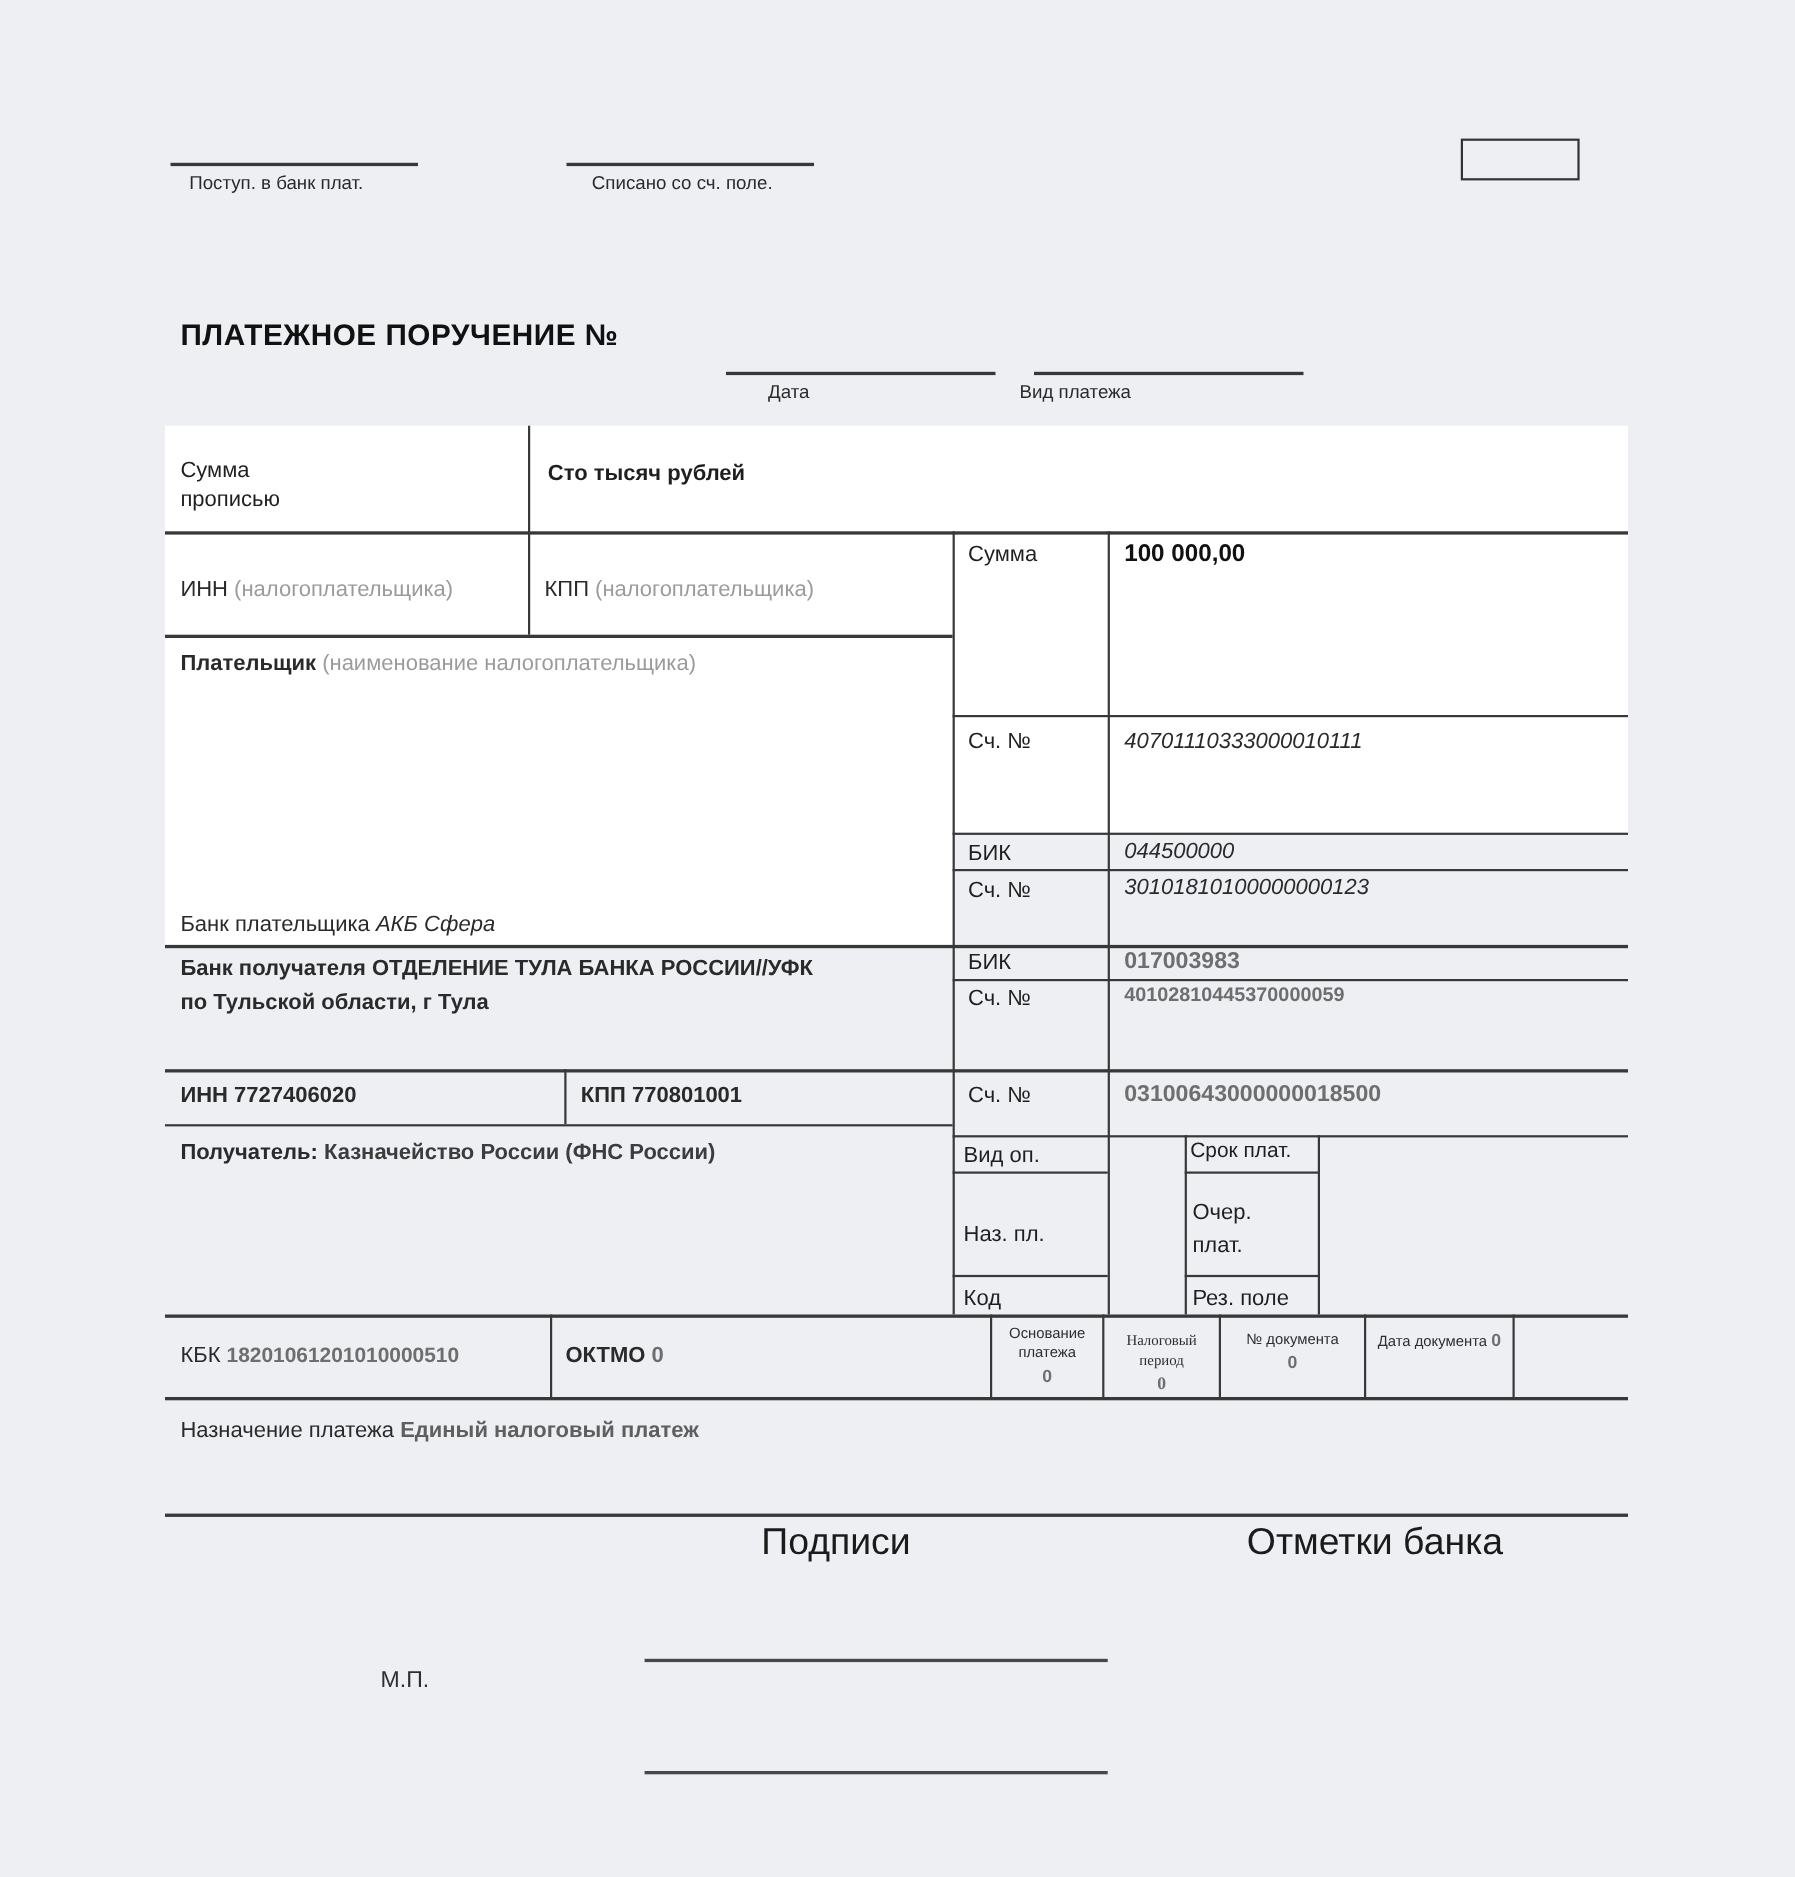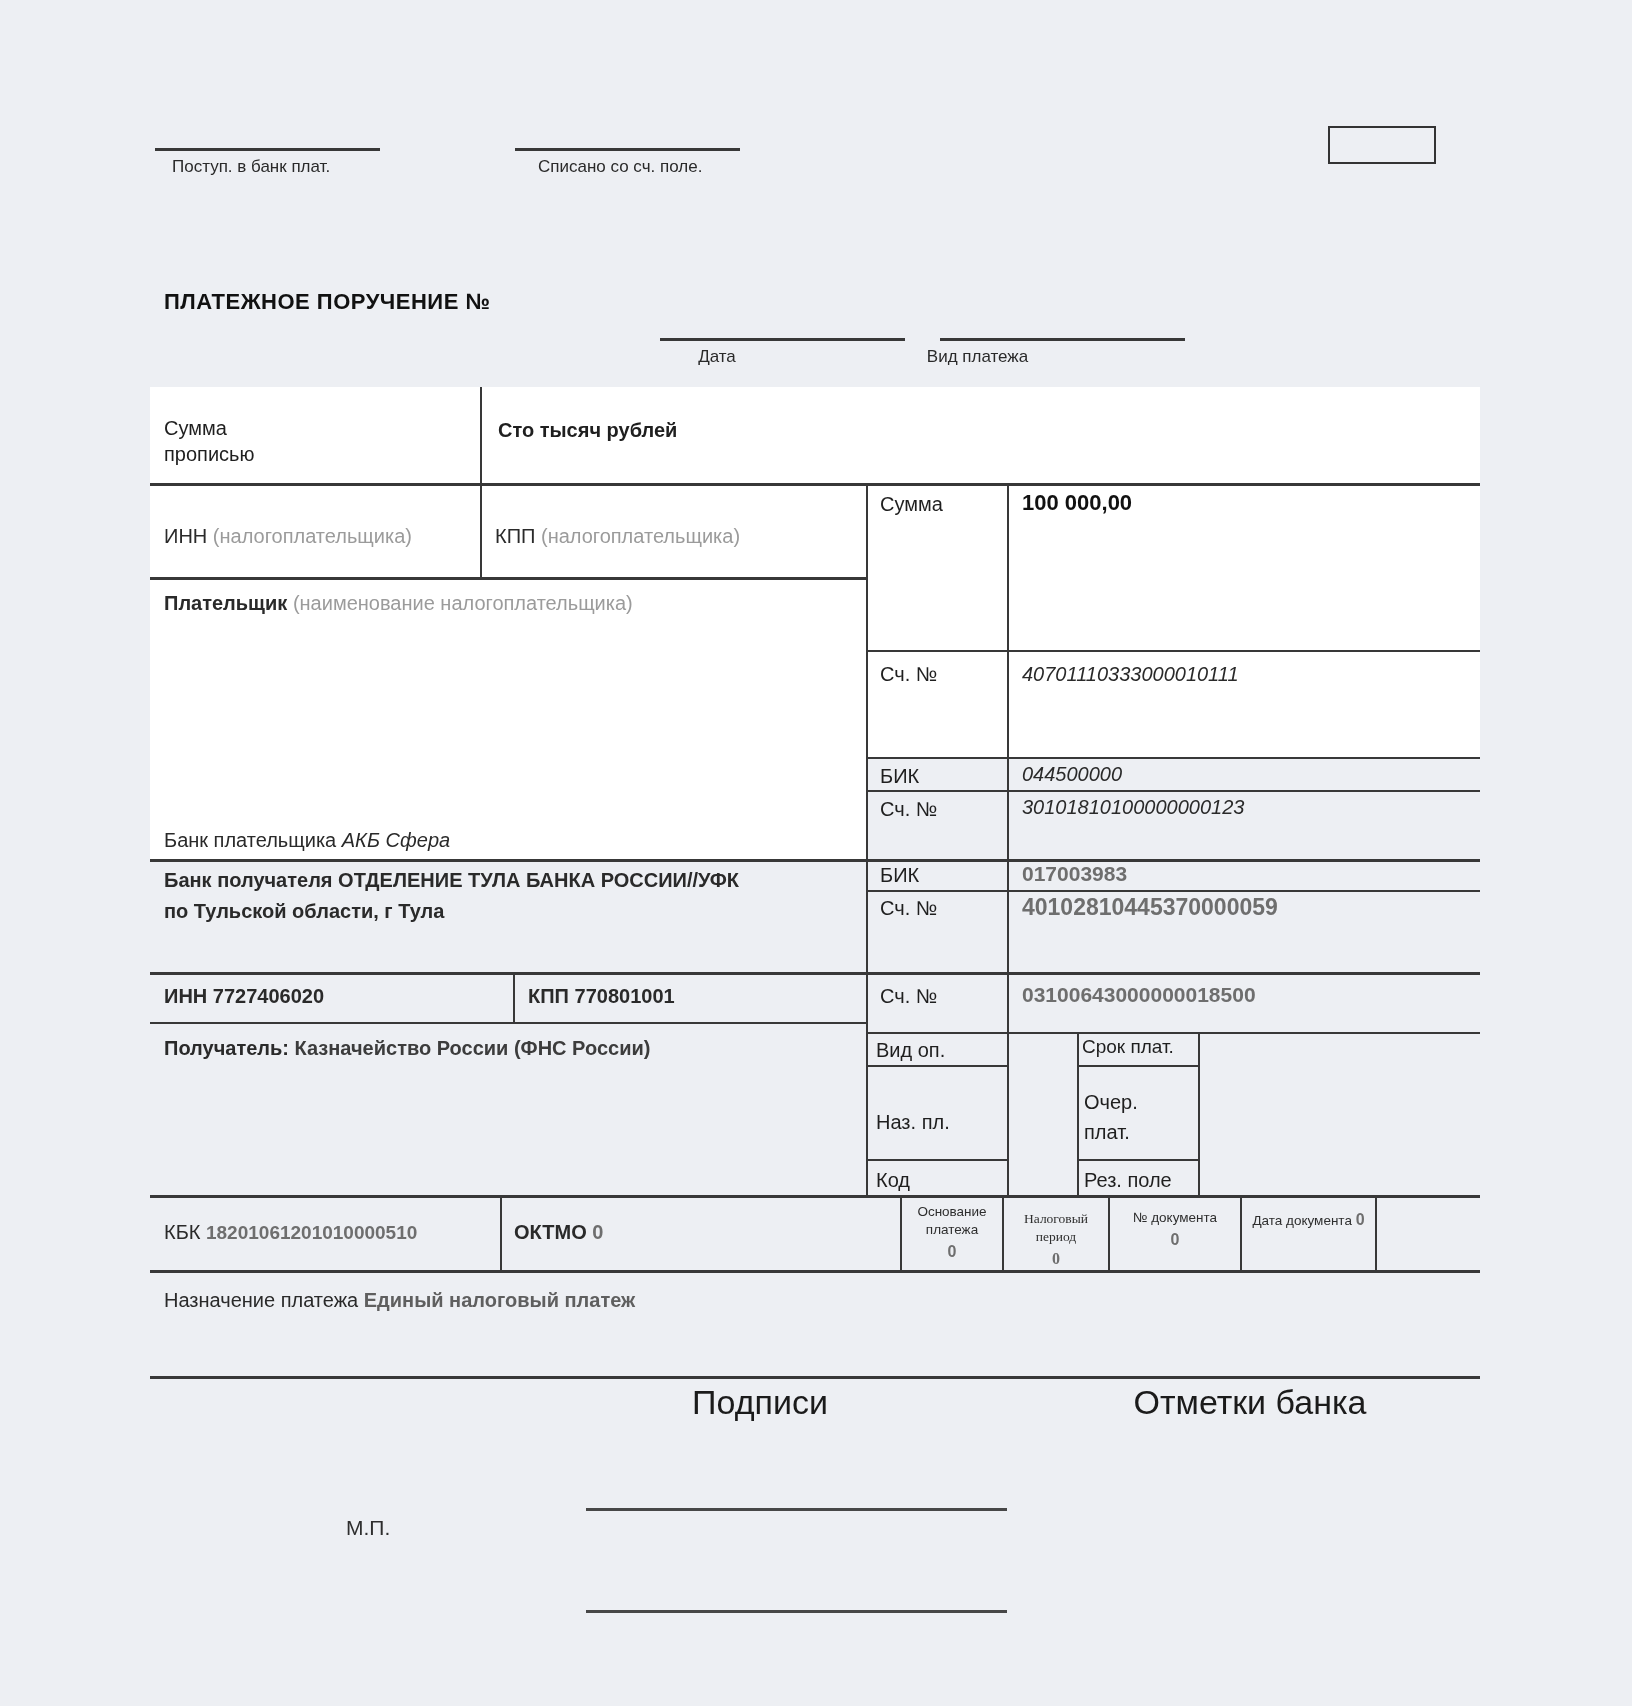--- a/index.html
+++ b/index.html
@@ -12,21 +12,21 @@
   .vline{position:absolute;background:#383838;}
   .white{position:absolute;background:#ffffff;}
   .t{position:absolute;font-size:20px;line-height:1.3;white-space:nowrap;}
   .wrap{white-space:normal;}
   .b{font-weight:bold;}
   .i{font-style:italic;}
   .muted{color:#9b9b9b;}
   .gval{color:#6e6e6e;font-weight:bold;}
   .dark{color:#2a2a2a;}
   .small-lbl{font-size:17px;color:#2a2a2a;}
-  .title{font-size:22px;font-weight:bold;letter-spacing:0.5px;color:#111;}
+  .title{font-size:27px;font-weight:bold;letter-spacing:0.5px;color:#111;}
   .cellc{position:absolute;text-align:center;font-size:13.5px;line-height:1.35;color:#2e2e2e;}
   .cellc .zero{display:block;font-size:16px;margin-top:2px;}
   .cellc .zero-inline{font-size:16px;}
   .big{font-size:34px;color:#1b1b1b;}
   .statusbox{position:absolute;background:#fff;border:2px solid #333;}
   .sigline{position:absolute;background:#474747;height:3px;}
 </style>
 </head>
 <body>
 
@@ -120,21 +120,21 @@
     </div>
 
     <div class="t wrap b dark" style="left:14px;top:478px;width:580px;line-height:1.55;">
       <span>Банк получателя </span>
       <span>ОТДЕЛЕНИЕ ТУЛА БАНКА РОССИИ//УФК по Тульской области, г Тула</span>
     </div>
 
     <div class="t" style="left:730px;top:475px;">БИК</div>
     <div class="t gval" style="left:872px;top:473px;font-size:21px;">017003983</div>
     <div class="t" style="left:730px;top:508px;">Сч. №</div>
-    <div class="t gval" style="left:872px;top:506px;font-size:23px;">40102810445370000059</div>
+    <div class="t gval" style="left:872px;top:506px;font-size:18px;">40102810445370000059</div>
 
     <div class="t b dark" style="left:14px;top:596px;">ИНН 7727406020</div>
     <div class="t b dark" style="left:378px;top:596px;">КПП 770801001</div>
 
     <div class="t" style="left:730px;top:596px;">Сч. №</div>
     <div class="t gval" style="left:872px;top:594px;font-size:21px;">03100643000000018500</div>
 
     <div class="t" style="left:14px;top:648px;">
       <span class="b dark">Получатель: </span>
       <span style="font-weight:600;color:#3c3c3c;">Казначейство России (ФНС России)</span>

